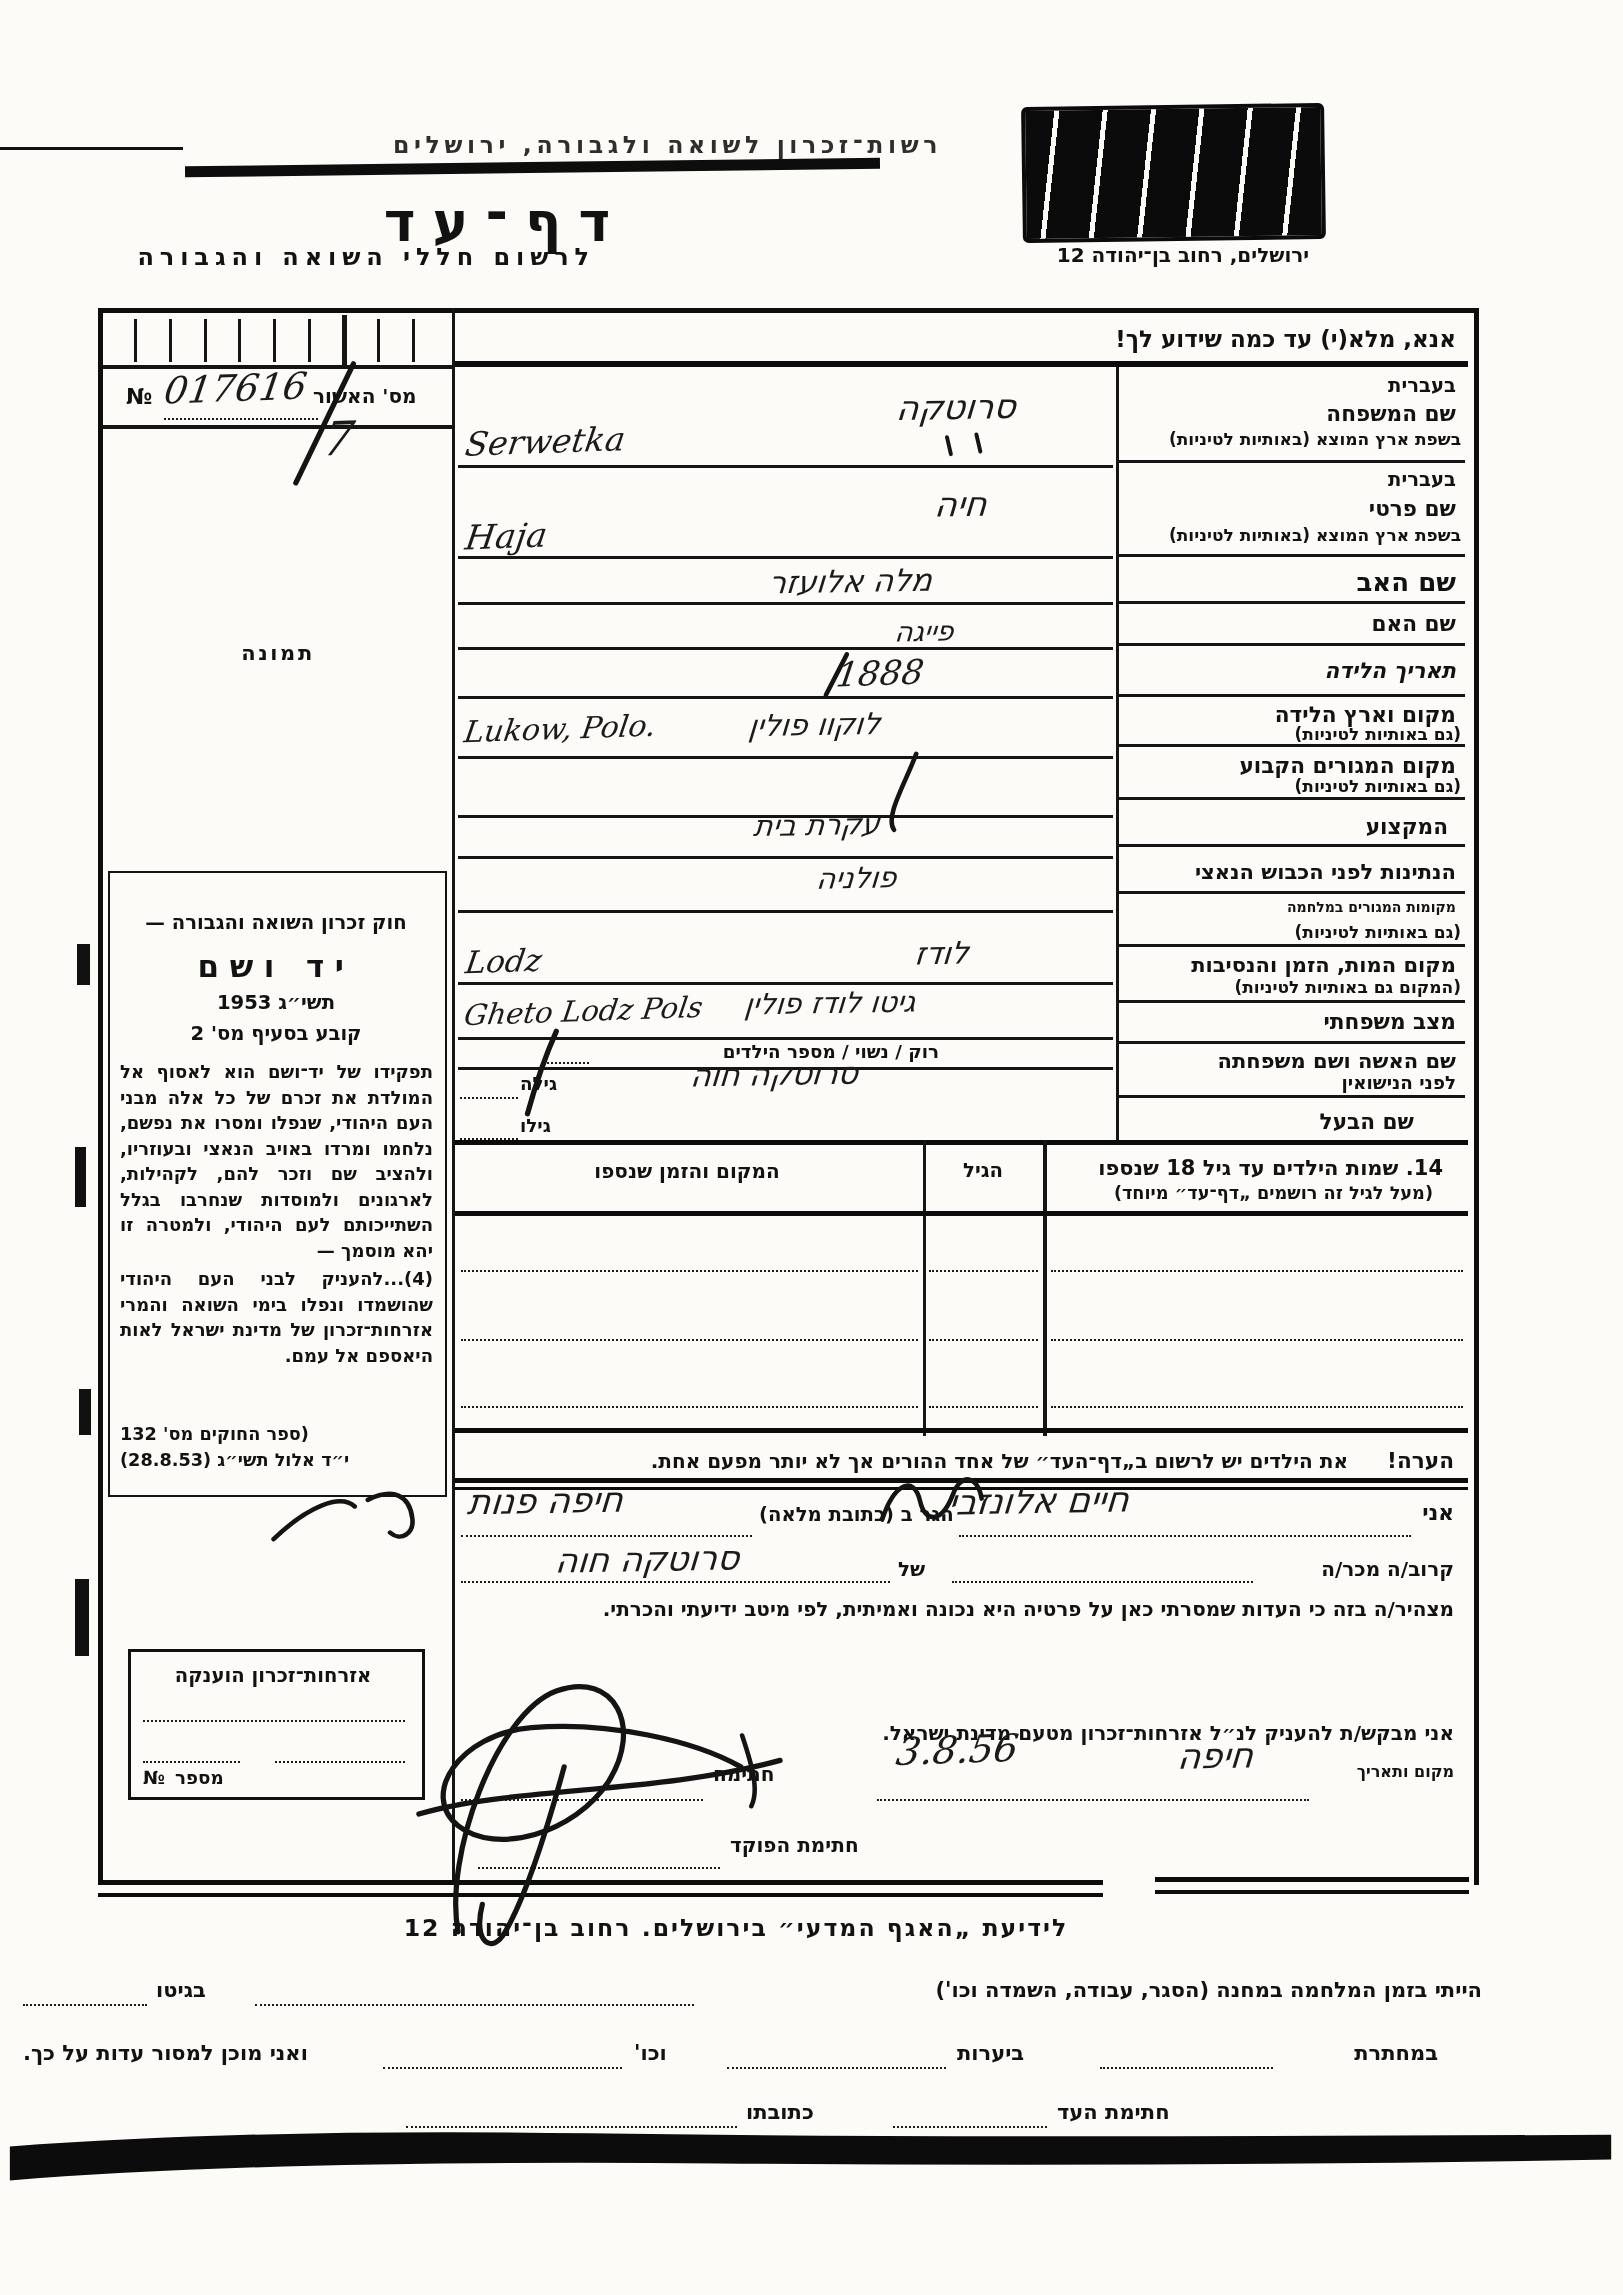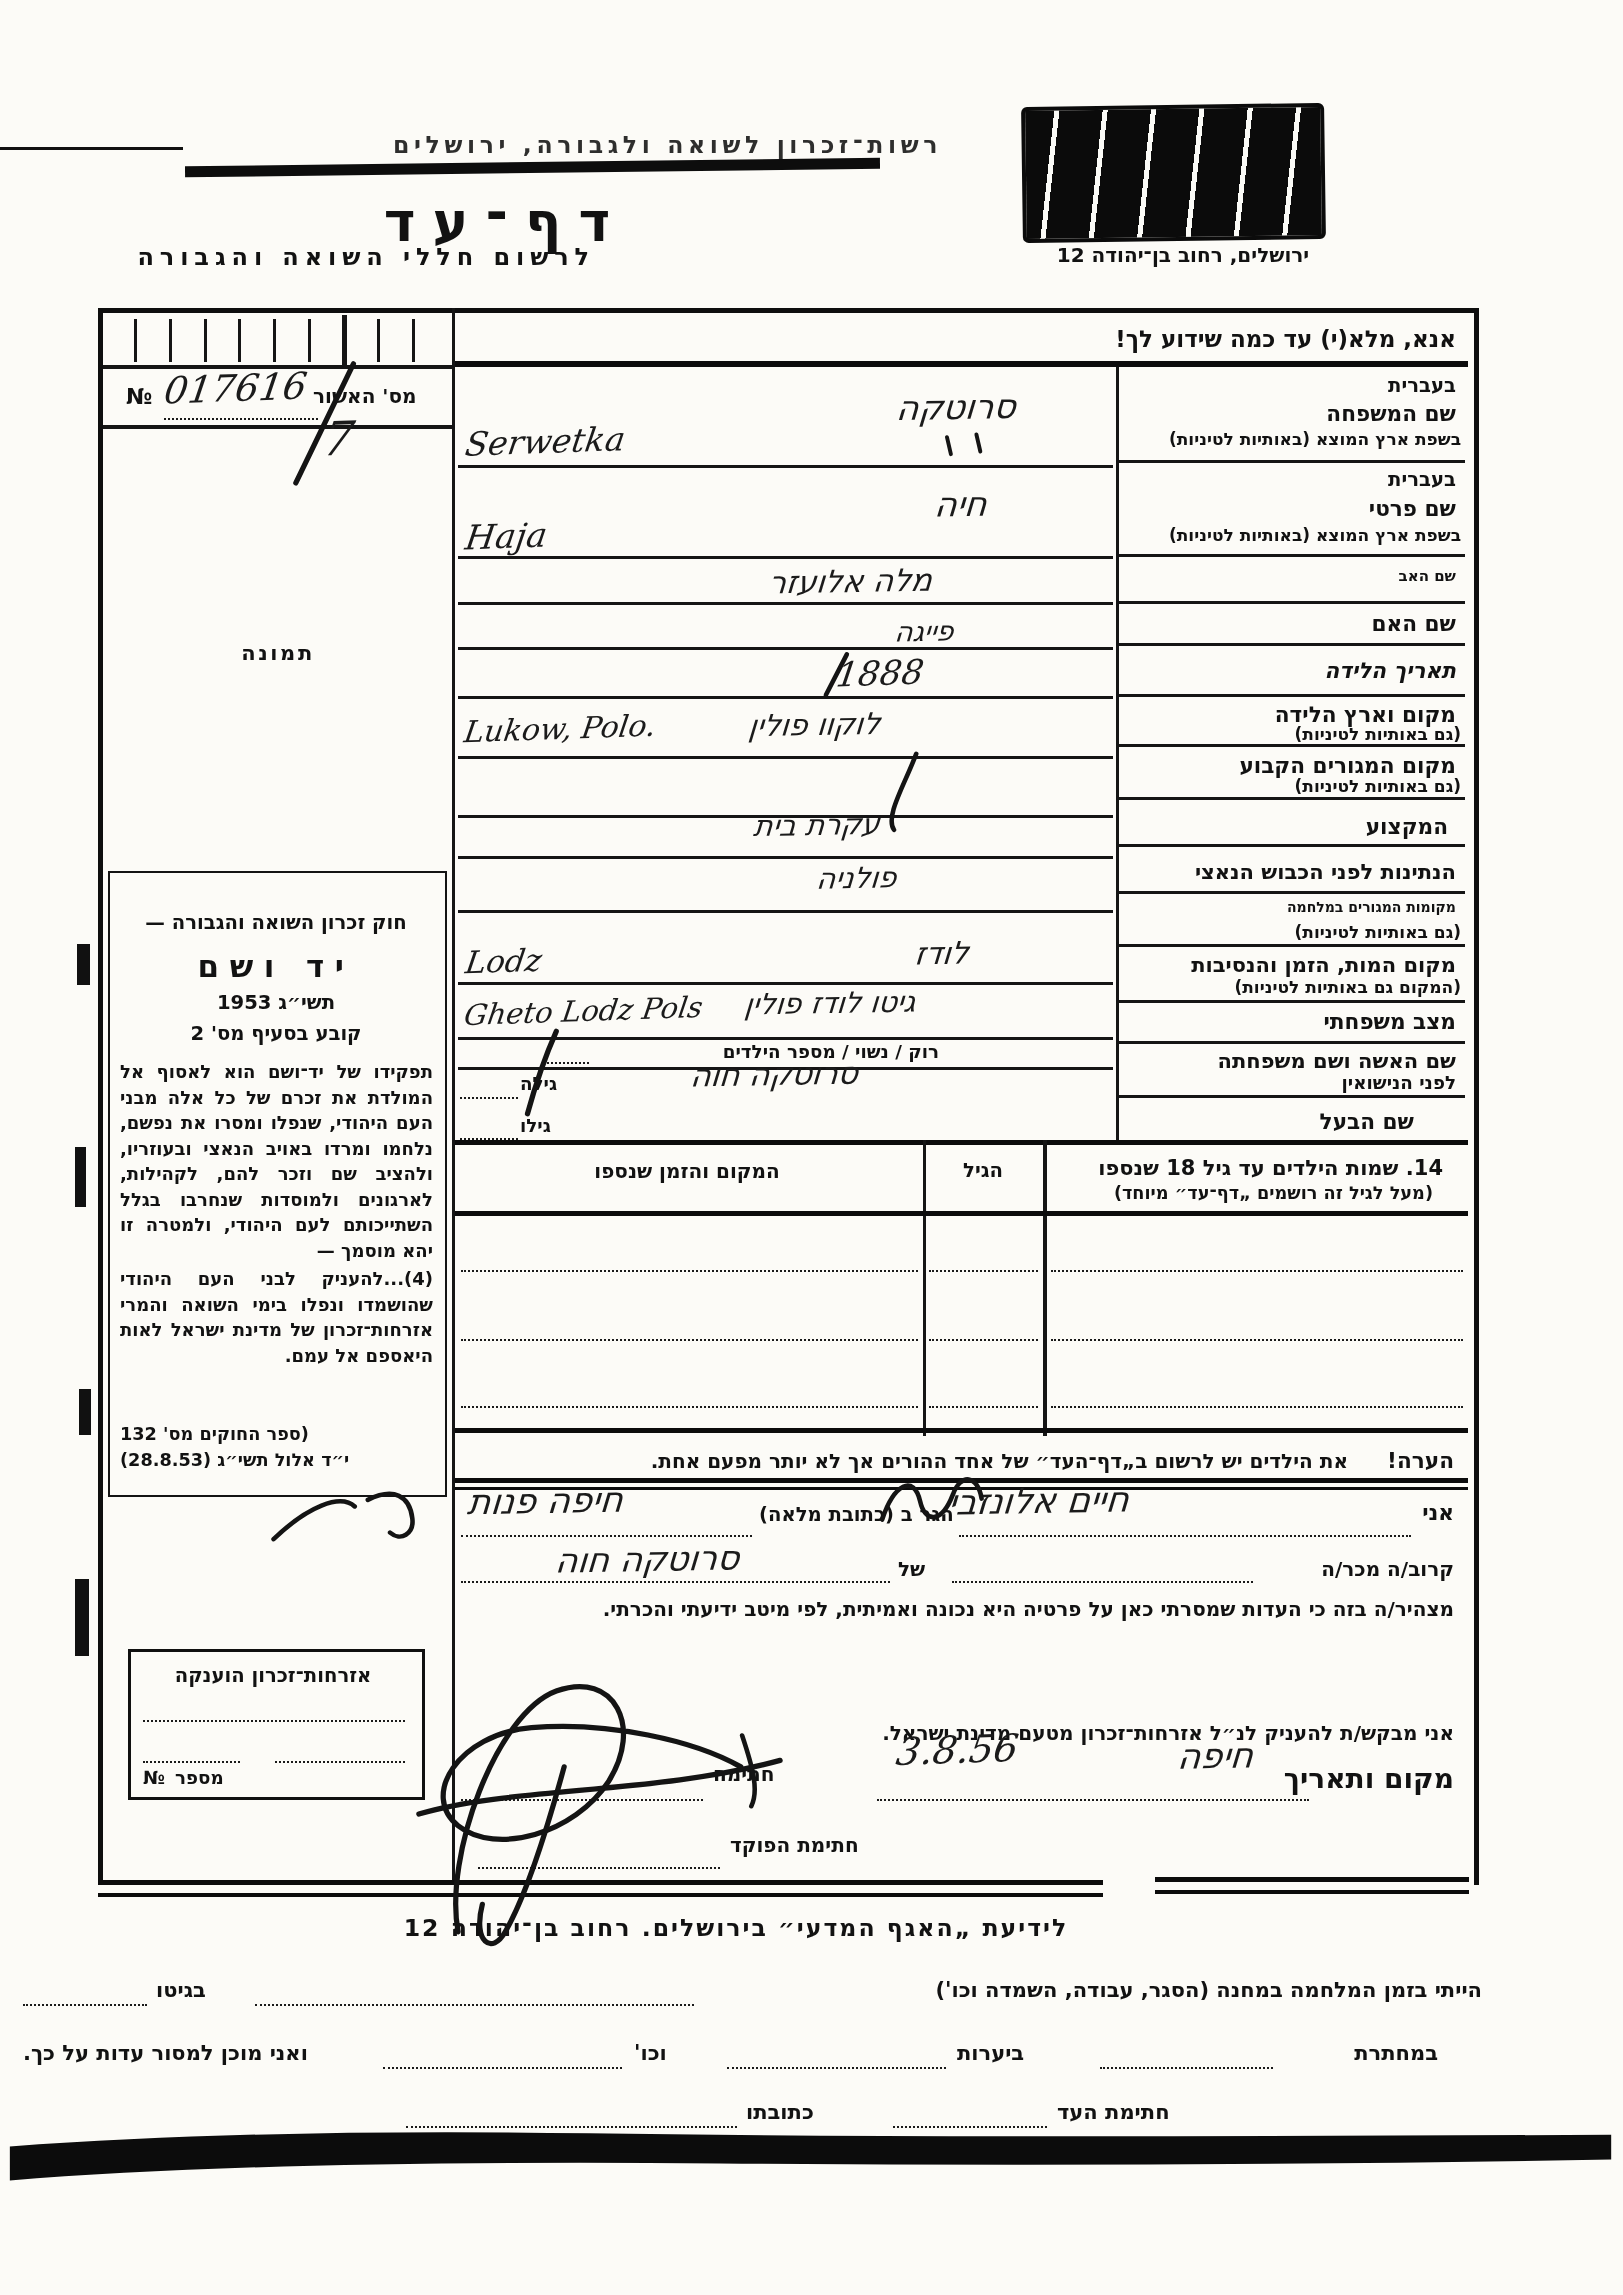--- a/index.html
+++ b/index.html
@@ -102,21 +102,21 @@
   <div class="rule" style="left:1116px;top:1095px;width:349px;"></div>
 
   <div class="abs p" style="right:167px;top:374px;font-size:19.6px;">בעברית</div>
   <div class="abs p" style="right:167px;top:401px;font-size:21.6px;">שם המשפחה</div>
   <div class="abs p" style="right:162px;top:429px;font-size:17px;">בשפת ארץ המוצא (באותיות לטיניות)</div>
 
   <div class="abs p" style="right:167px;top:468px;font-size:19.6px;">בעברית</div>
   <div class="abs p" style="right:167px;top:496px;font-size:21.6px;">שם פרטי</div>
   <div class="abs p" style="right:162px;top:525px;font-size:17px;">בשפת ארץ המוצא (באותיות לטיניות)</div>
 
-  <div class="abs p" style="right:167px;top:567px;font-size:15px;margin-left:21px;">שם האב</div>
+  <div class="abs p" style="right:167px;top:567px;font-size:26px;margin-left:21px;">שם האב</div>
   <div class="abs p" style="right:167px;top:611px;font-size:21.6px;">שם האם</div>
   <div class="abs p" style="right:167px;top:658px;font-size:21.6px;font-style:italic;">תאריך הלידה</div>
 
   <div class="abs p" style="right:167px;top:702px;font-size:21.6px;">מקום וארץ הלידה</div>
   <div class="abs p" style="right:162px;top:724px;font-size:17px;">(גם באותיות לטיניות)</div>
 
   <div class="abs p" style="right:167px;top:753px;font-size:21.6px;">מקום המגורים הקבוע</div>
   <div class="abs p" style="right:162px;top:776px;font-size:17px;">(גם באותיות לטיניות)</div>
 
   <div class="abs p" style="right:175px;top:814px;font-size:21.6px;">המקצוע</div>
@@ -207,21 +207,21 @@
 
   <div class="abs p" style="right:169px;top:1557px;font-size:20px;">קרוב/ה מכר/ה</div>
   <div class="dot" style="left:952px;top:1581px;width:301px;"></div>
   <div class="abs p" style="left:898px;top:1557px;font-size:20px;">של</div>
   <div class="abs hwh" style="left:556px;top:1539px;font-size:34px;">סרוטקה חוה</div>
   <div class="dot" style="left:461px;top:1581px;width:429px;"></div>
 
   <div class="abs p" style="right:169px;top:1597px;font-size:20px;">מצהיר/ה בזה כי העדות שמסרתי כאן על פרטיה היא נכונה ואמיתית, לפי מיטב ידיעתי והכרתי.</div>
   <div class="abs p" style="right:169px;top:1721px;font-size:20px;">אני מבקש/ת להעניק לנ״ל אזרחות־זכרון מטעם מדינת ישראל.</div>
 
-  <div class="abs p" style="right:169px;top:1762px;font-size:28px;">מקום ותאריך</div>
+  <div class="abs p" style="right:169px;top:1762px;font-size:16px;">מקום ותאריך</div>
   <div class="abs hwh" style="left:1178px;top:1736px;font-size:35px;">חיפה</div>
   <div class="abs hwl" style="left:897px;top:1728px;font-size:38px;">3.8.56</div>
   <div class="dot" style="left:877px;top:1799px;width:432px;"></div>
   <div class="abs p" style="left:713px;top:1762px;font-size:20px;">חתימה</div>
   <div class="dot" style="left:461px;top:1799px;width:242px;"></div>
 
   <div class="abs p" style="left:730px;top:1833px;font-size:20px;">חתימת הפוקד</div>
   <div class="dot" style="left:478px;top:1867px;width:242px;"></div>
 
   <div class="abs p ctr" style="left:327px;top:1914px;width:818px;font-size:23.6px;letter-spacing:2px;">לידיעת „האגף המדעי״ בירושלים.  רחוב בן־יהודה 12</div>

